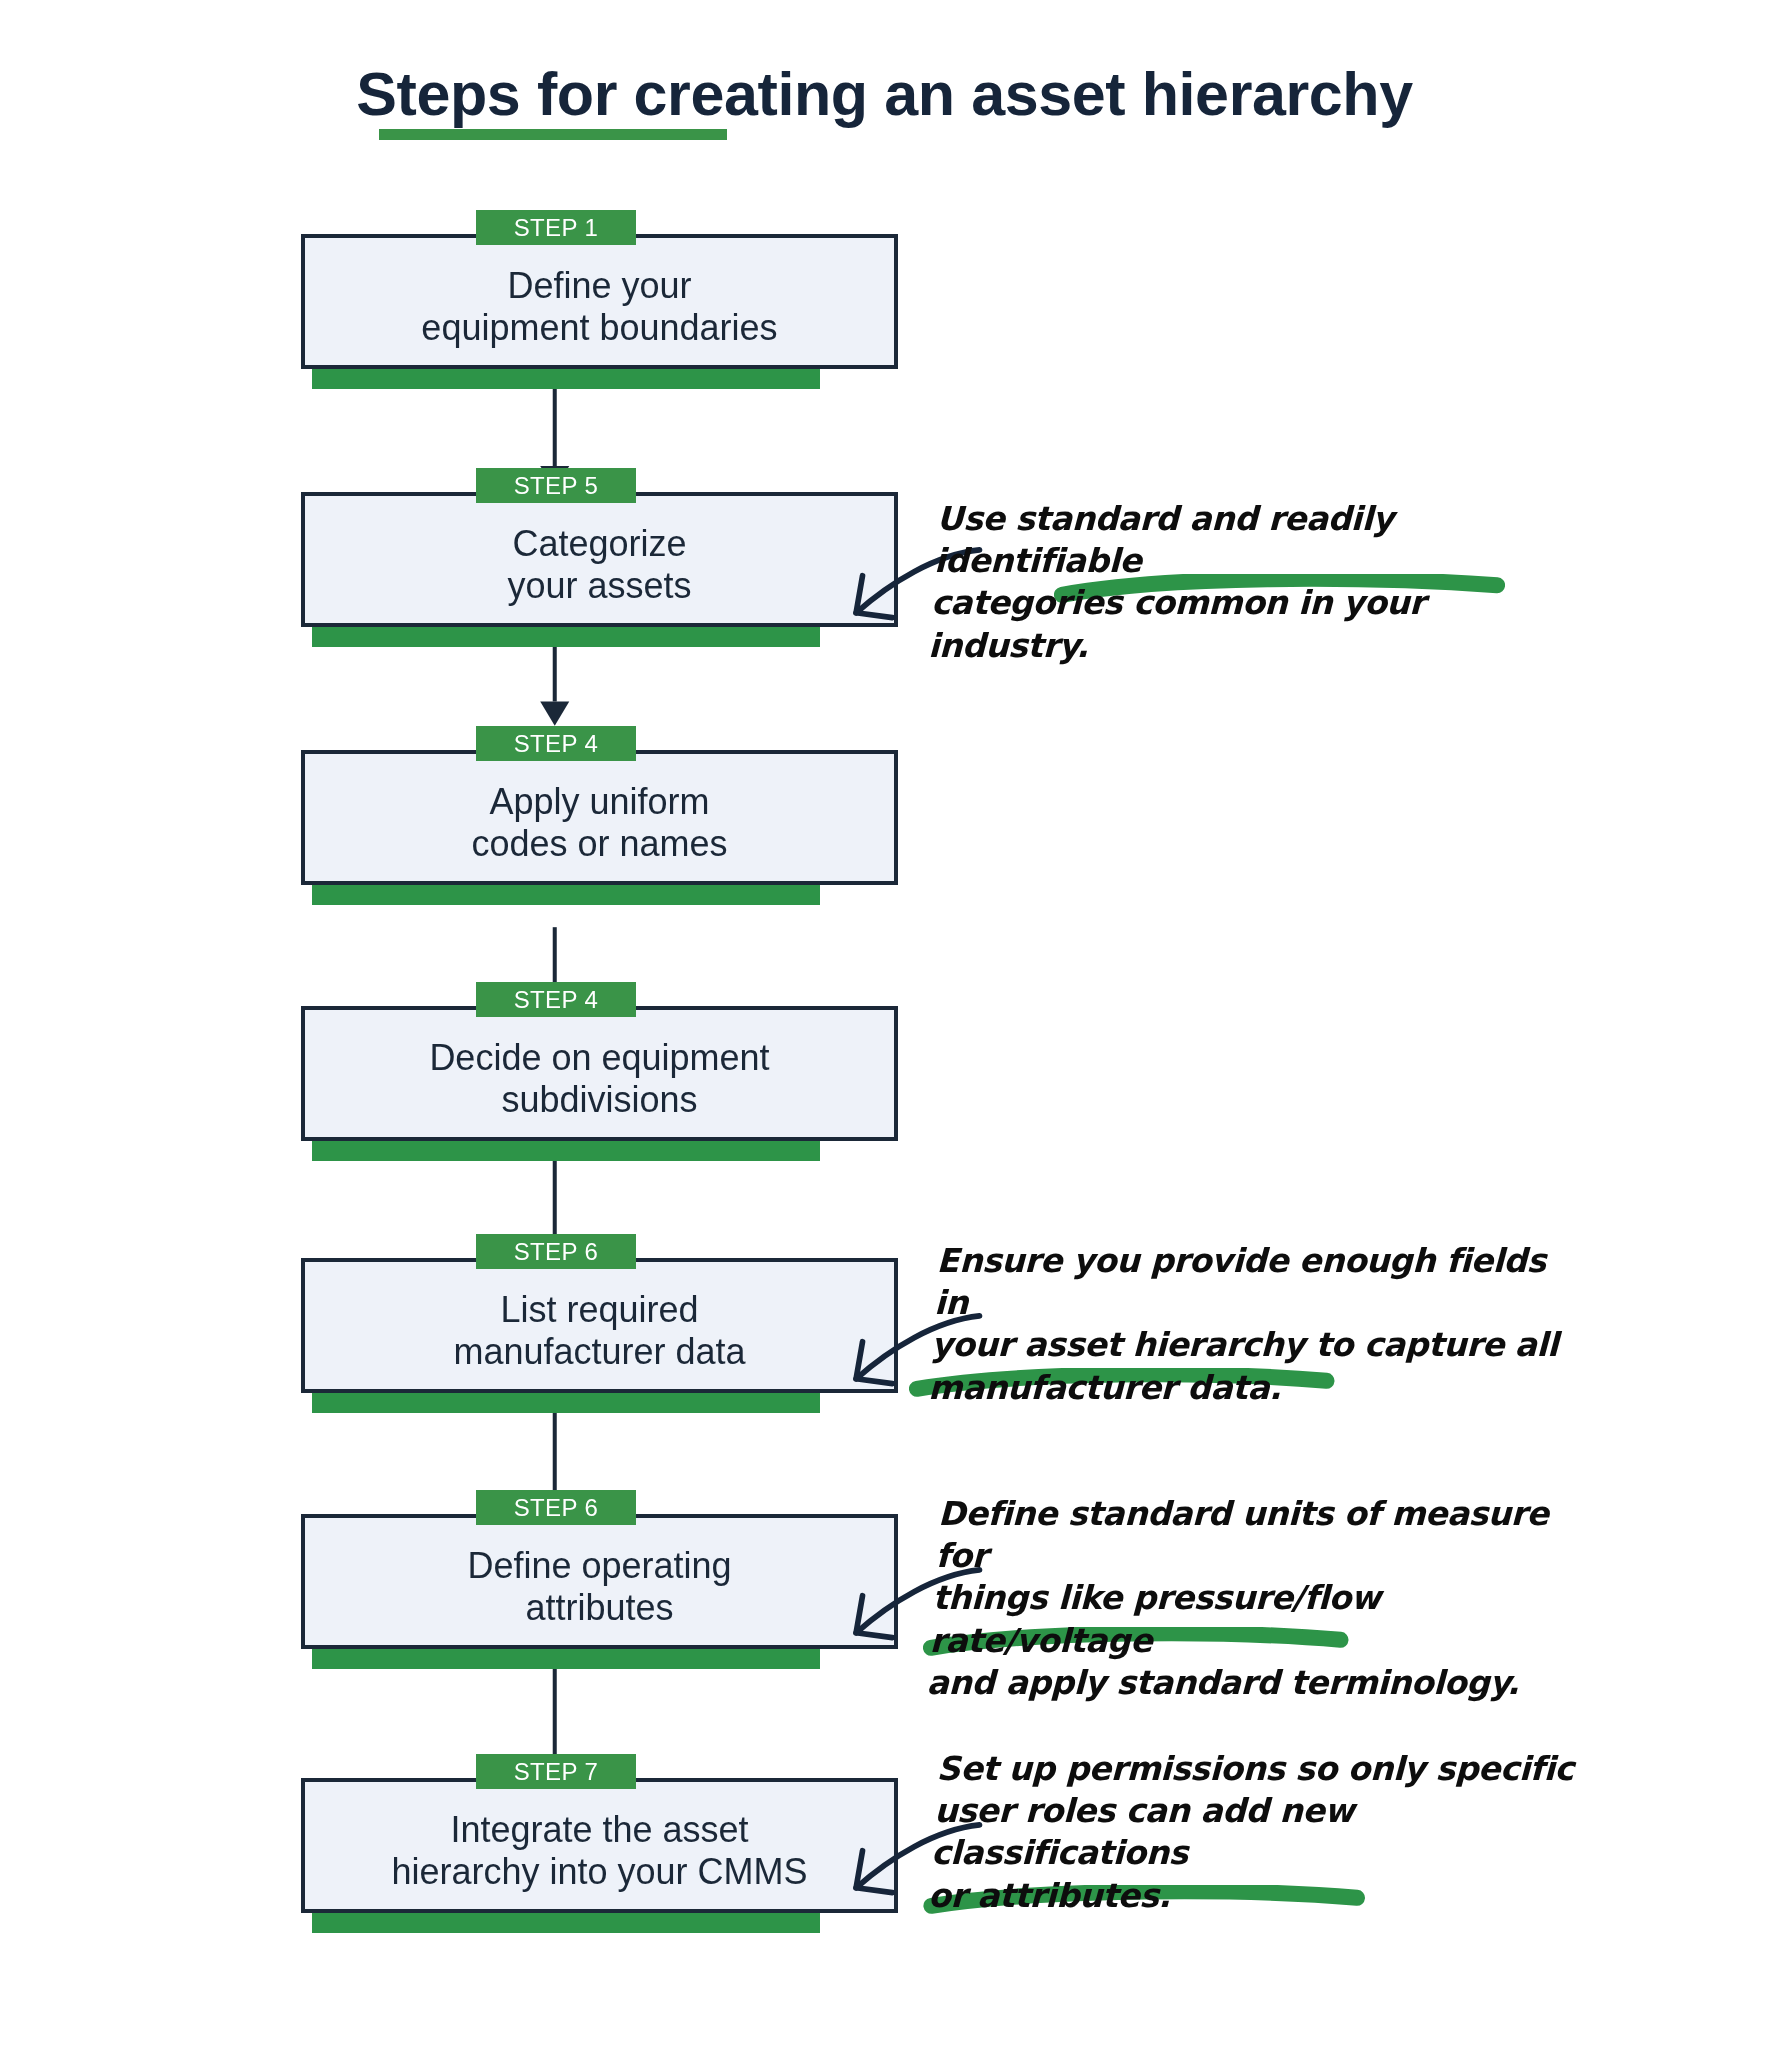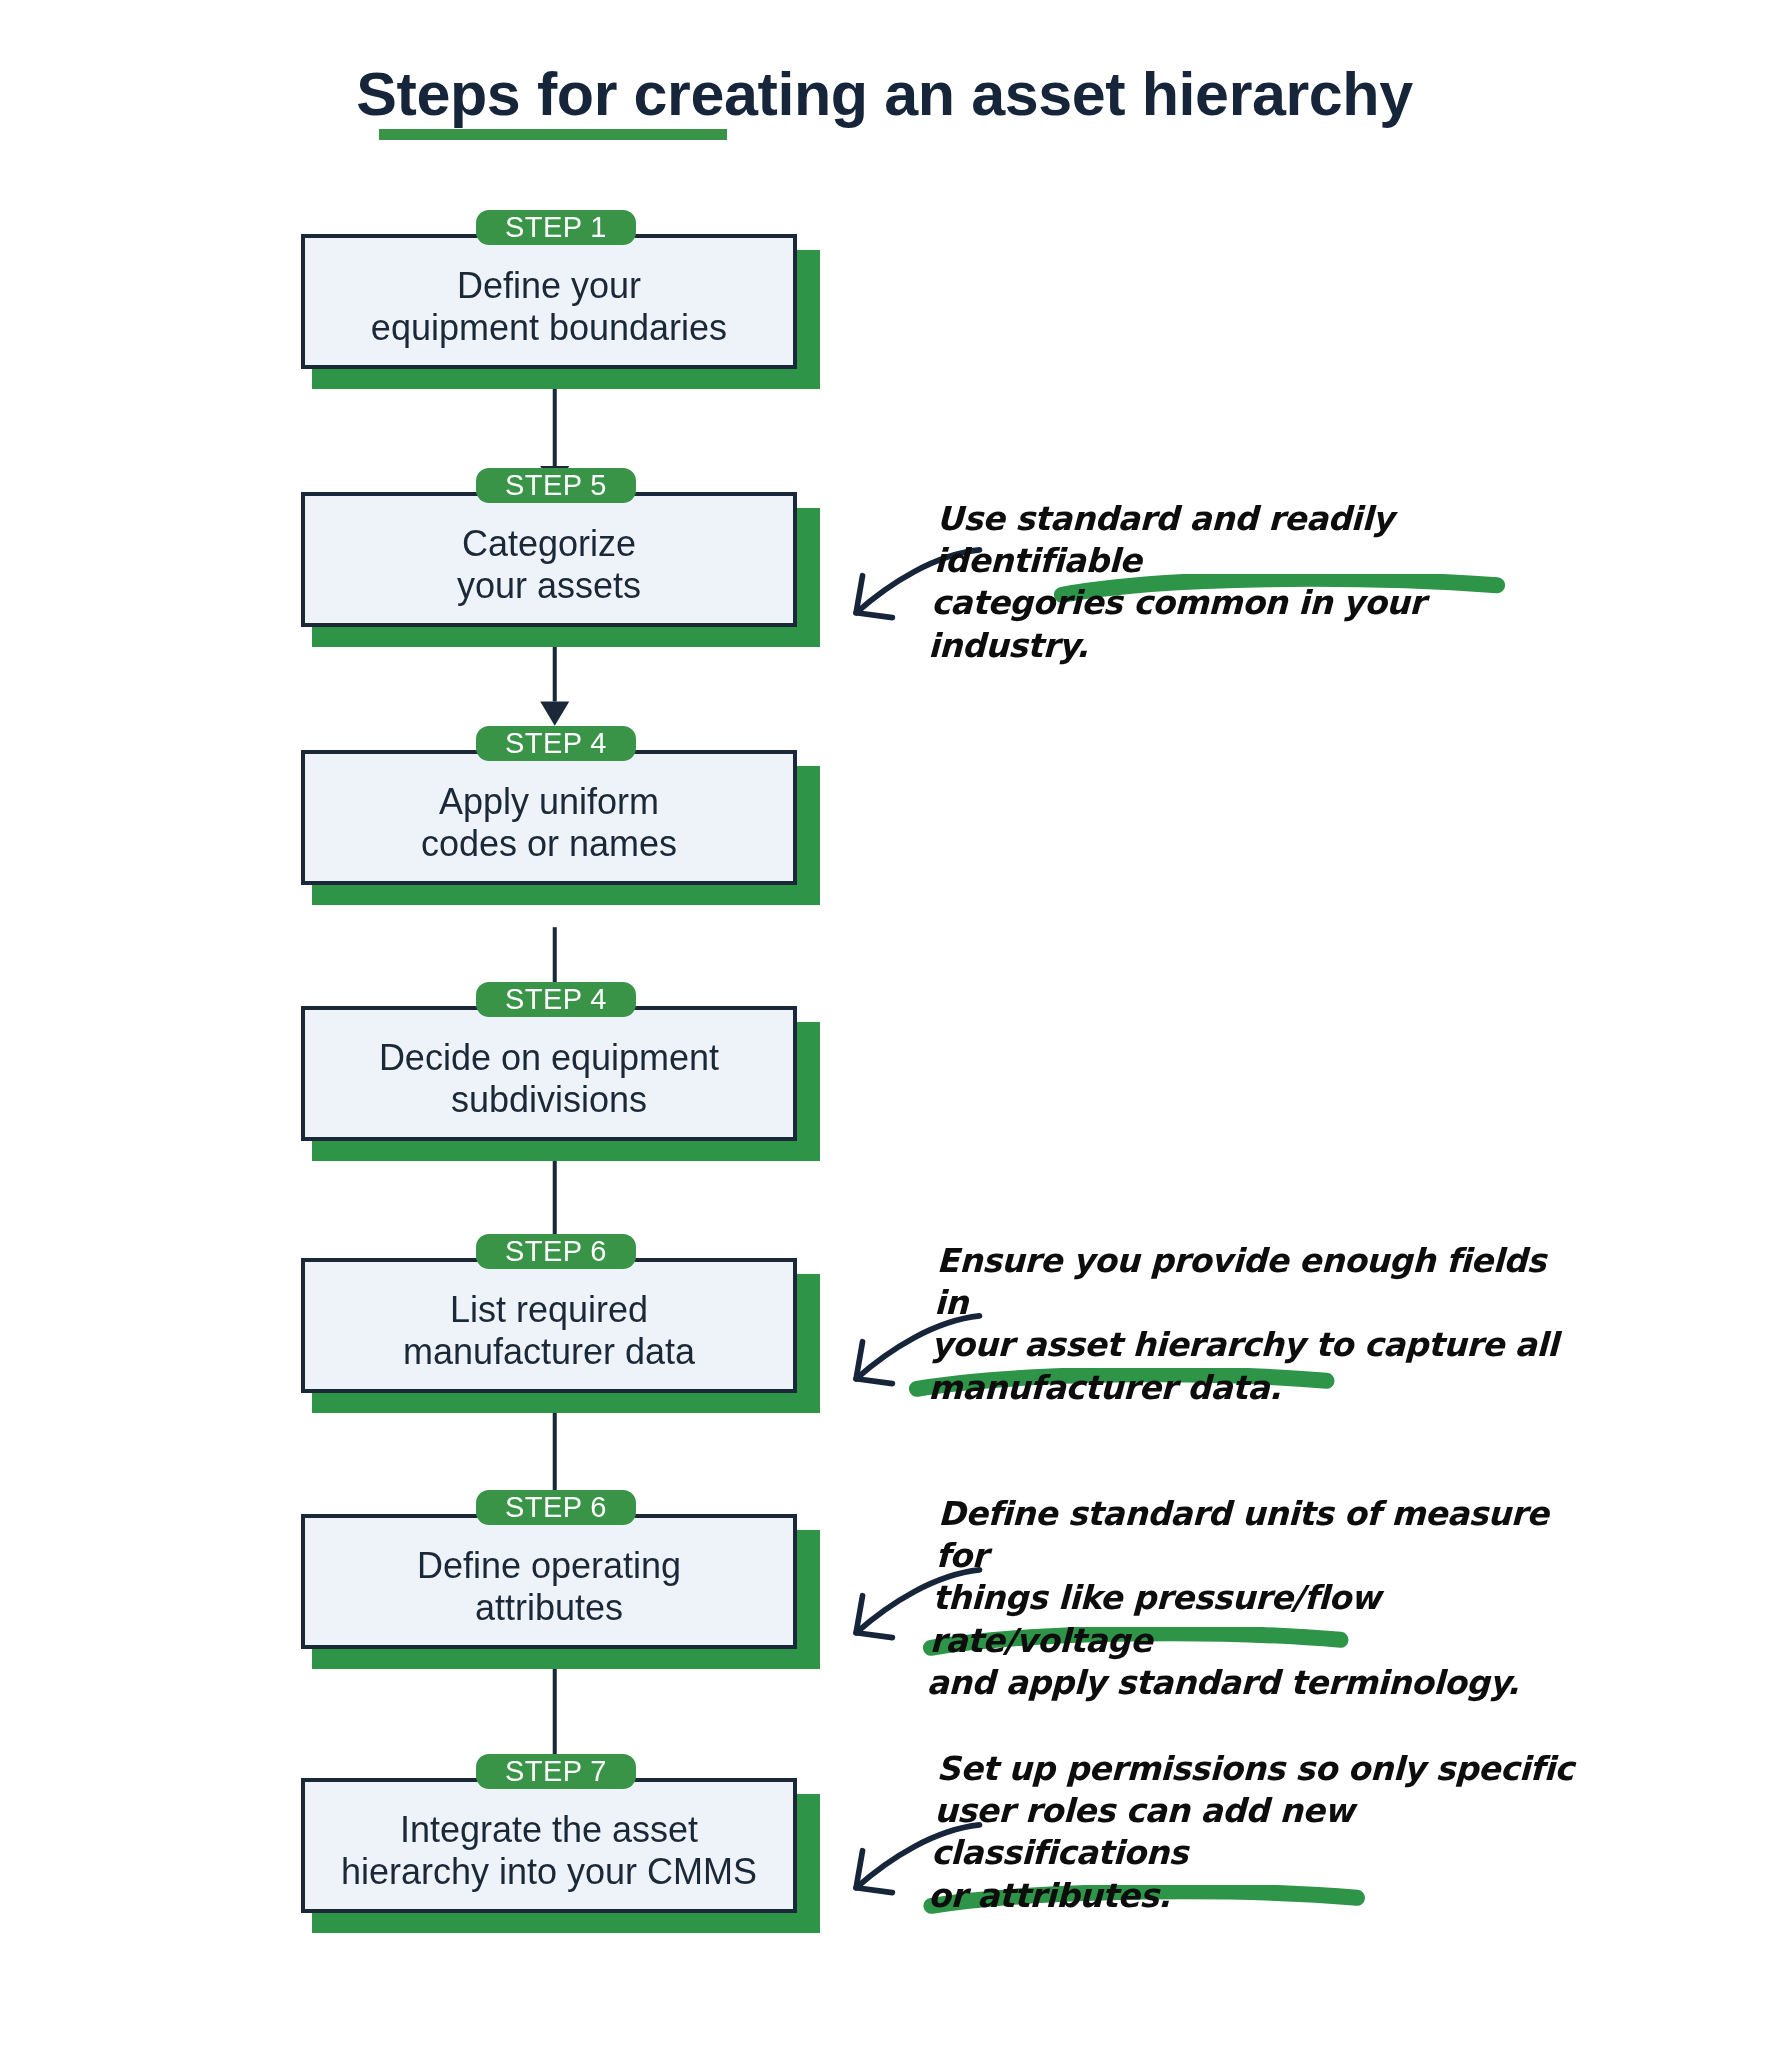--- a/index.html
+++ b/index.html
@@ -61,21 +61,21 @@
     left: 11.3px;
     top: 16px;
     width: 508px;
     height: 139px;
     background: #2d9448;
   }
   .step-box {
     position: absolute;
     left: 0;
     top: 0;
-    width: 496px;
+    width: 597px;
     height: 135px;
     box-sizing: border-box;
     background: #eef2f9;
     border: 4px solid #1b2838;
     display: flex;
     align-items: center;
     justify-content: center;
     text-align: center;
   }
   .step-label {
@@ -89,27 +89,26 @@
   }
   .step-tab {
     position: absolute;
     left: 175px;
     top: -24px;
     width: 160px;
     height: 35px;
     background: #3a9448;
     color: #ffffff;
     font-family: "Liberation Sans", sans-serif;
-    font-size: 29px;
+    font-size: 24px;
     letter-spacing: 0.4px;
     display: flex;
     align-items: center;
     justify-content: center;
     z-index: 4;
-    border-radius: 13px;
   }
 
   
   .connector {
     position: absolute;
     left: 0;
     top: 0;
   }
 
   

